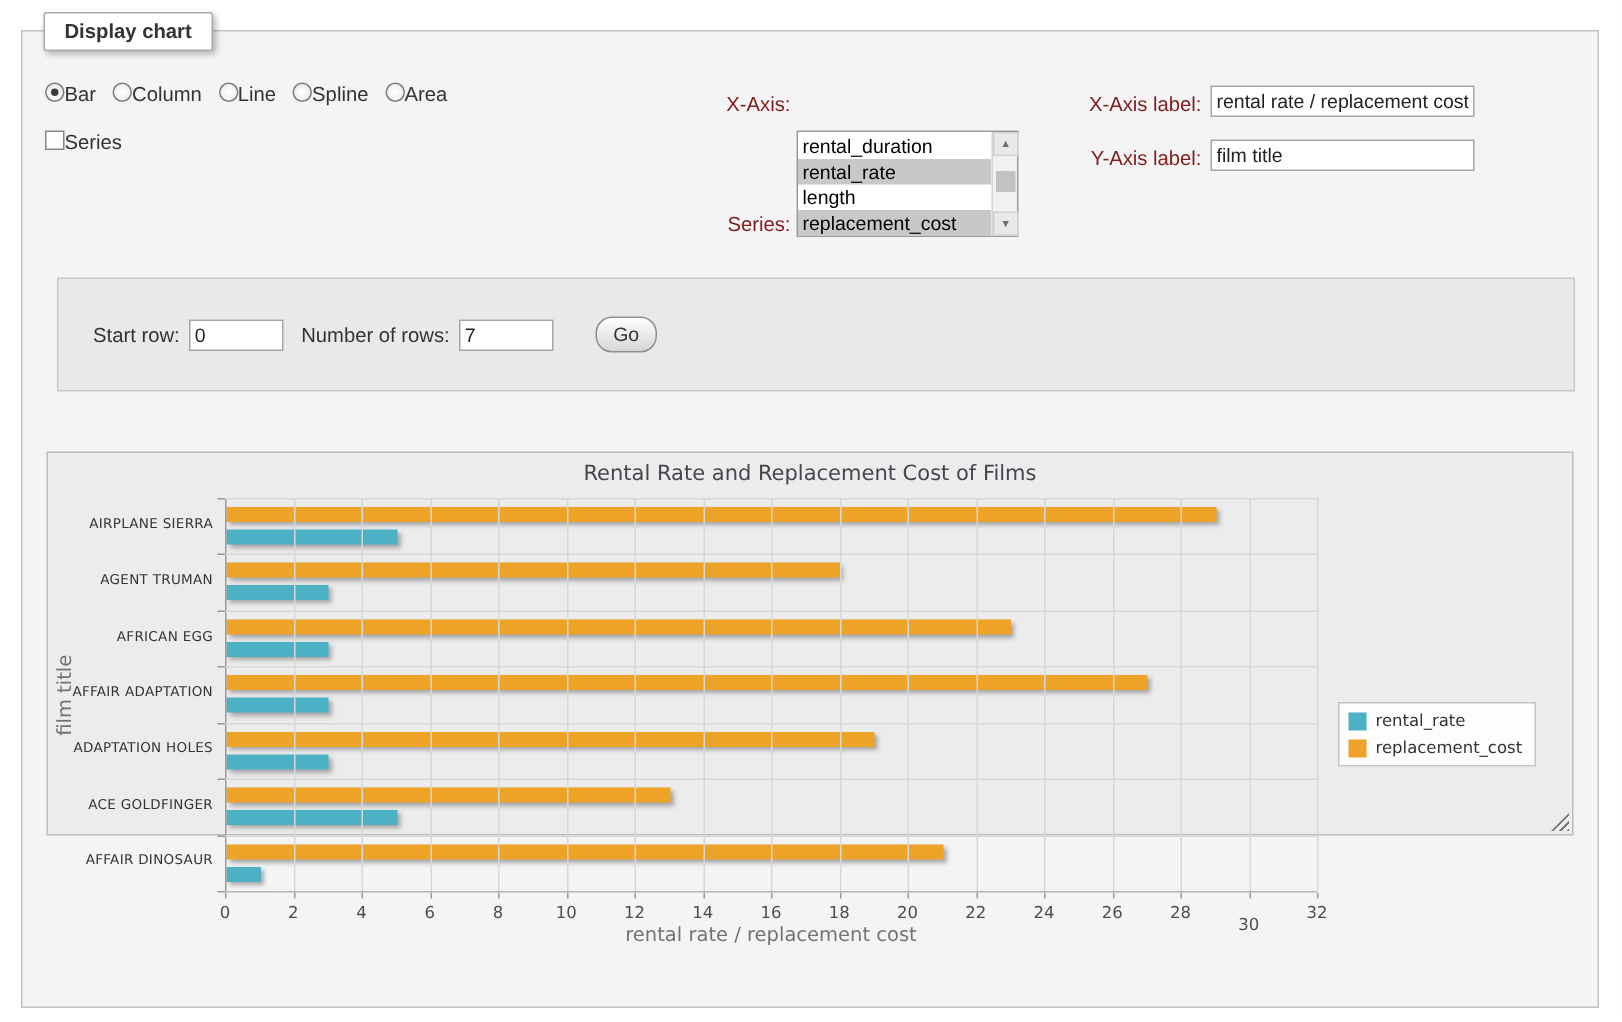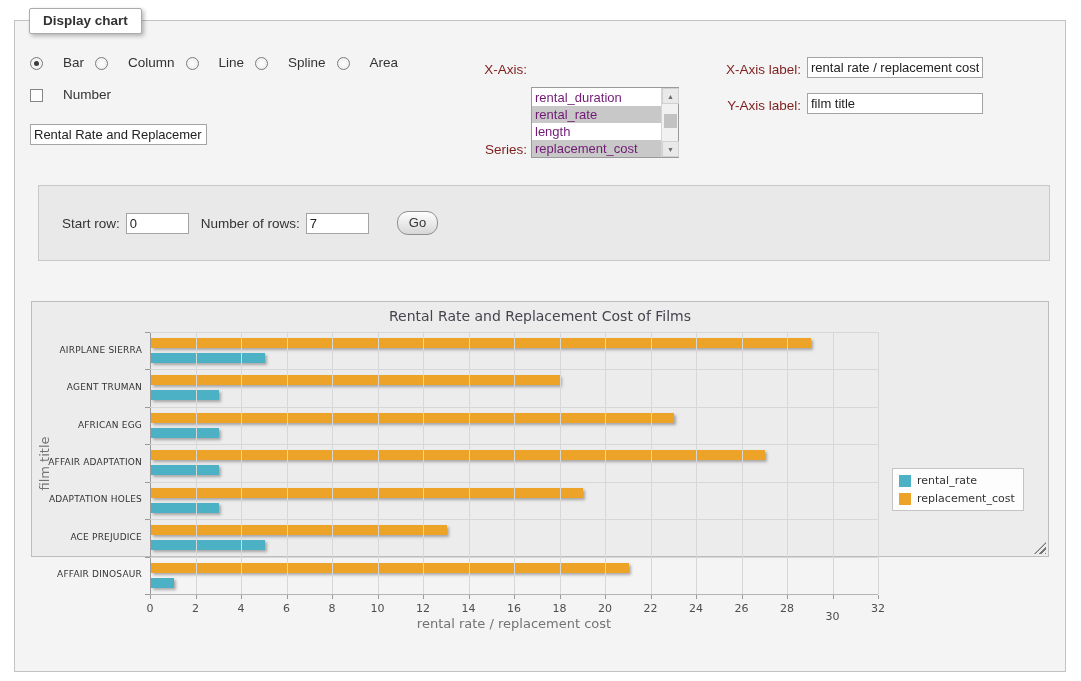--- a/index.html
+++ b/index.html
@@ -8,42 +8,42 @@
 
   .panel { position:absolute; left:14px; top:20px; width:1052px; height:652px;
     background:#f4f4f4; border:1px solid #c3c3c3; }
 
   .panel-legend { position:absolute; left:14px; top:-13px; padding:4px 13px 5px 13px;
     background:#ffffff; border:1px solid #ababab; border-radius:2px;
     box-shadow:2px 2px 4px rgba(0,0,0,0.28); font-weight:bold; color:#333; }
 
   
   .radio-row { position:absolute; left:15px; top:34px; display:flex; gap:11px; align-items:center; }
-  .opt { display:flex; align-items:flex-end; gap:20px; cursor:default; }
+  .opt { display:flex; align-items:flex-start; gap:0; cursor:default; }
   .radio { width:13px; height:13px; border:1px solid #7b7b7b; border-radius:50%;
     background:radial-gradient(#ffffff, #e8e8e8); position:relative; display:inline-block; }
   .radio.checked::after { content:""; position:absolute; left:3px; top:3px; width:5px; height:5px;
     border-radius:50%; background:#3c3c3c; }
   .checkbox { width:13px; height:13px; border:1px solid #858585; background:#fdfdfd; display:inline-block; }
   .stacked-row { position:absolute; left:15px; top:66px; }
 
   input[type=text] { border:1px solid #a4a4a4; background:#ffffff; height:21px;
     font-family:"Liberation Sans", sans-serif; font-size:13px; color:#222; padding:0 3px; }
   .title-input { position:absolute; left:15px; top:103px; width:177px; }
 
   .lbl { position:absolute; text-align:right; color:#7f1d1d; }
   .fake-select { position:absolute; left:516px; top:36px; width:153px; height:23px;
     background:#fff; border:1px solid #9a9a9a; display:flex; align-items:center;
     padding:0 5px; font-size:13px; color:#111; }
   .fake-select .arrow { margin-left:auto; font-size:9px; color:#333; }
 
   .multi-list { position:absolute; left:516px; top:66px; width:148px; height:71px;
     background:#fff; border:1px solid #9a9a9a; display:flex; }
   .multi-opts { flex:1; overflow:hidden; padding-top:1px; }
-  .multi-opt { height:17px; line-height:17px; padding:0 3px; font-size:13px; color:#701a75; white-space:nowrap; }
+  .multi-opt { height:17px; line-height:17px; padding:0 3px; font-size:13px; color:#000000; white-space:nowrap; }
   .multi-opt.sel { background:#c8c8c8; }
   .mscroll { width:17px; background:#f1f1f1; border-left:1px solid #d5d5d5; position:relative; }
   .mscroll .btn { position:absolute; left:0; width:17px; height:16px; background:#e9e9e9;
     border:1px solid #d0d0d0; color:#6d6d6d; font-size:7px; text-align:center; line-height:15px; }
   .mscroll .up { top:0; } .mscroll .down { bottom:0; }
   .mscroll .thumb { position:absolute; left:2px; top:26px; width:13px; height:14px; background:#c2c2c2; }
 
   .xaxis-input { position:absolute; left:792px; top:36px; width:176px; }
   .yaxis-input { position:absolute; left:792px; top:72px; width:176px; }
 
@@ -104,24 +104,23 @@
         <span>Spline</span>
       </span>
       <span class="opt">
         <span class="radio"></span>
         <span>Area</span>
       </span>
     </div>
 
   <div class="stacked-row opt">
     <span class="checkbox"></span>
-    <span>Number</span>
-  </div>
-
-  <input type="text" class="title-input" value="Rental Rate and Replacemer" style="">
+    <span>Series</span>
+  </div>
+
 
   <div class="lbl" style="left:450px; top:41px; width:62px;">X-Axis:</div>
 
   <div class="lbl" style="left:450px; top:121px; width:62px;">Series:</div>
   <div class="multi-list">
     <div class="multi-opts">
         <div class="multi-opt">rental_duration</div>
         <div class="multi-opt sel">rental_rate</div>
         <div class="multi-opt">length</div>
         <div class="multi-opt sel">replacement_cost</div>
@@ -146,21 +145,21 @@
     <input type="text" style="margin-left: 6px;" value="7">
     <button class="go-btn">Go</button>
   </div>
 
   <div class="chart-box">
     <div class="chart-title">Rental Rate and Replacement Cost of Films</div>
     <div id="plot"></div>
       <div class="cat-label" style="left: -2px; top: 267.286px;">AFFAIR DINOSAUR</div>
       <div class="bar" style="left: 119px; top: 275.571px; width: 22.5225px; background: rgb(77, 177, 198);"></div>
       <div class="bar" style="left: 119px; top: 260.571px; width: 477.522px; background: rgb(237, 162, 40);"></div>
-      <div class="cat-label" style="left: -2px; top: 229.857px;">ACE PREJUDICE</div>
+      <div class="cat-label" style="left: -2px; top: 229.857px;">ACE GOLDFINGER</div>
       <div class="bar" style="left: 119px; top: 238.143px; width: 113.522px; background: rgb(77, 177, 198);"></div>
       <div class="bar" style="left: 119px; top: 223.143px; width: 295.522px; background: rgb(237, 162, 40);"></div>
       <div class="cat-label" style="left: -2px; top: 192.429px;">ADAPTATION HOLES</div>
       <div class="bar" style="left: 119px; top: 200.714px; width: 68.0225px; background: rgb(77, 177, 198);"></div>
       <div class="bar" style="left: 119px; top: 185.714px; width: 432.022px; background: rgb(237, 162, 40);"></div>
       <div class="cat-label" style="left: -2px; top: 155px;">AFFAIR ADAPTATION</div>
       <div class="bar" style="left: 119px; top: 163.286px; width: 68.0225px; background: rgb(77, 177, 198);"></div>
       <div class="bar" style="left: 119px; top: 148.286px; width: 614.022px; background: rgb(237, 162, 40);"></div>
       <div class="cat-label" style="left: -2px; top: 117.571px;">AFRICAN EGG</div>
       <div class="bar" style="left: 119px; top: 125.857px; width: 68.0225px; background: rgb(77, 177, 198);"></div>

